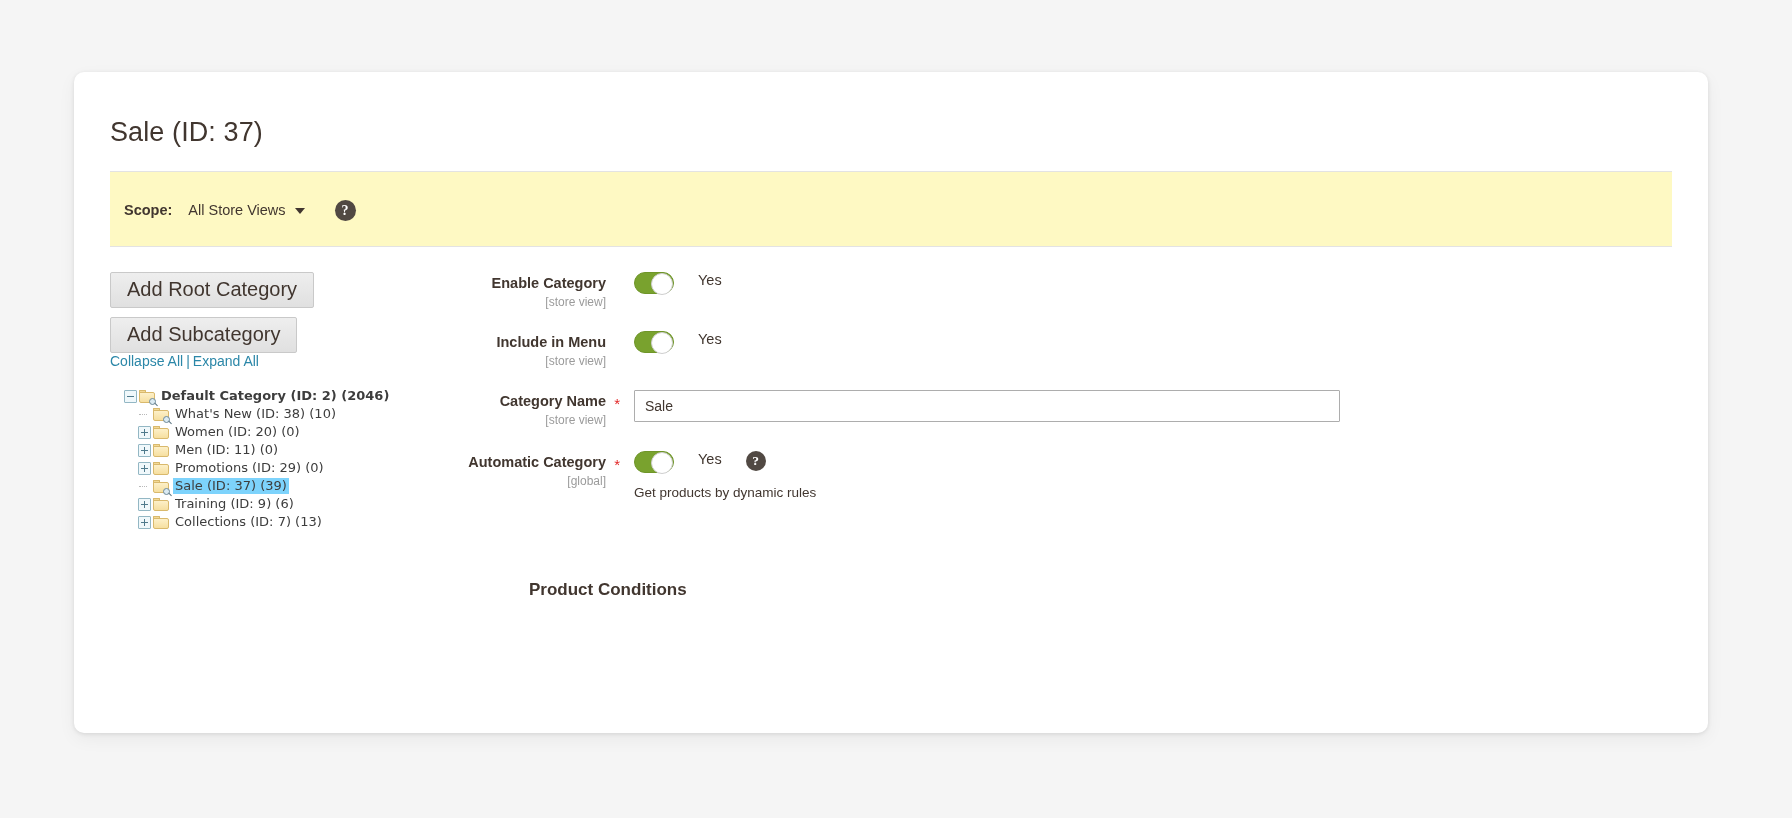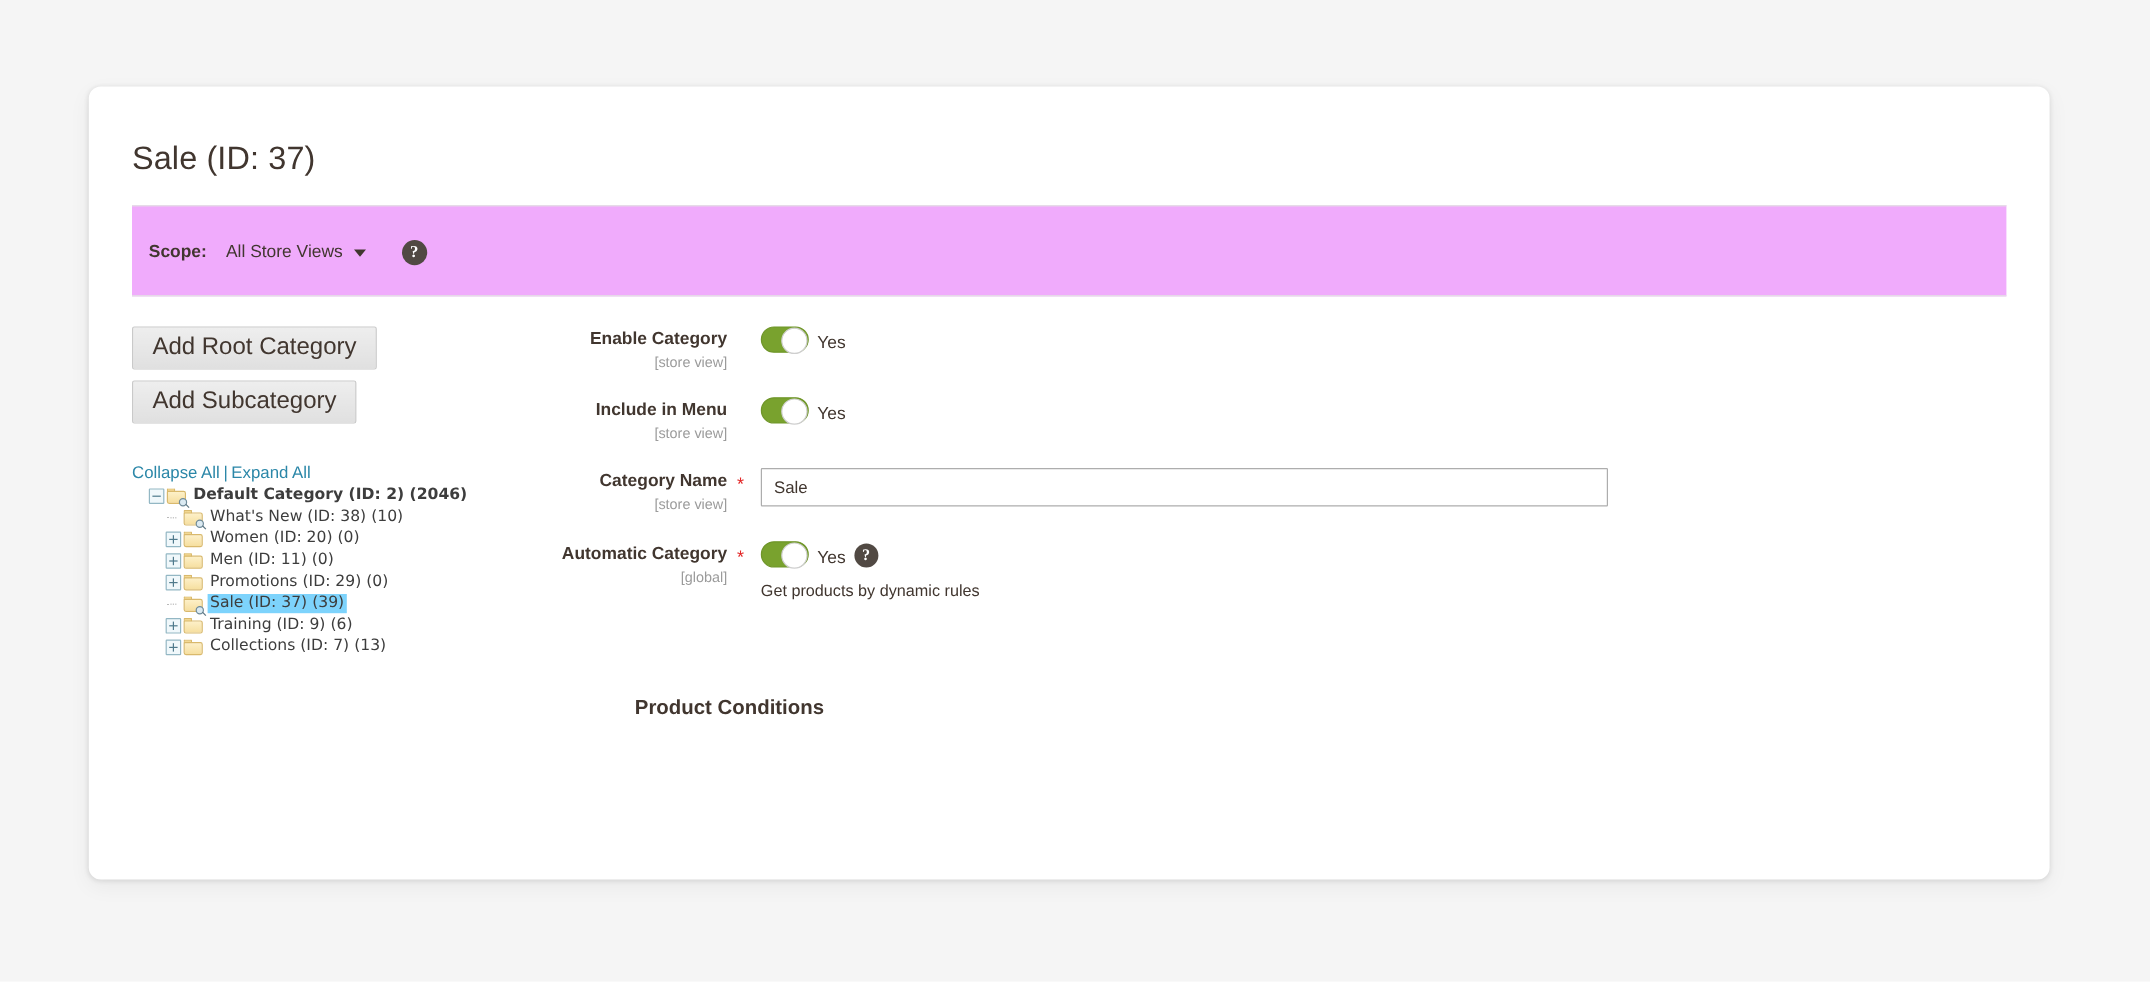--- a/index.html
+++ b/index.html
@@ -48,21 +48,21 @@
     white-space: nowrap;
   }
 
   
   .scope-bar {
     position: absolute;
     left: 36px;
     top: 99px;
     width: 1562px;
     height: 76px;
-    background: #f0abfc;
+    background: #fef9c3;
     border-top: 1px solid #e3e3e3;
     border-bottom: 1px solid #e3e3e3;
     box-sizing: border-box;
   }
   .scope-inner {
     position: absolute;
     left: 14px;
     top: 0;
     height: 76px;
     display: flex;
@@ -131,34 +131,33 @@
     font-family: "Liberation Sans", sans-serif;
     padding: 8px 16px 9px 16px;
     border-radius: 2px;
     cursor: pointer;
     white-space: nowrap;
     line-height: 17px;
   }
   .btn-root { margin-bottom: 9px; }
 
   .tree-links {
-    margin-top: 32px;
     font-size: 14px;
     color: #007bdb;
     white-space: nowrap;
   }
   .tree-links a {
     color: #2b87a8;
     text-decoration: none;
     cursor: pointer;
   }
   .tree-links .sep { color: #2b87a8; padding: 0 3px; }
 
   .tree {
-    margin-top: 3px;
+    margin-top: 18px;
     font-size: 13px;
     color: #3d3d3d;
     font-family: "DejaVu Sans", "Liberation Sans", sans-serif;
   }
   .tree-row {
     display: flex;
     align-items: center;
     height: 18px;
     white-space: nowrap;
     position: relative;
@@ -292,22 +291,22 @@
     top: 2px;
     color: #e22626;
     font-size: 15px;
     line-height: 19px;
   }
   .field-control {
     position: absolute;
     left: 0;
     top: 0;
     display: flex;
-    align-items: flex-end;
-    gap: 7px;
+    align-items: flex-start;
+    gap: 24px;
   }
 
   
   .toggle {
     width: 40px;
     height: 22px;
     border-radius: 11px;
     background: #79a22e;
     position: relative;
     cursor: pointer;

